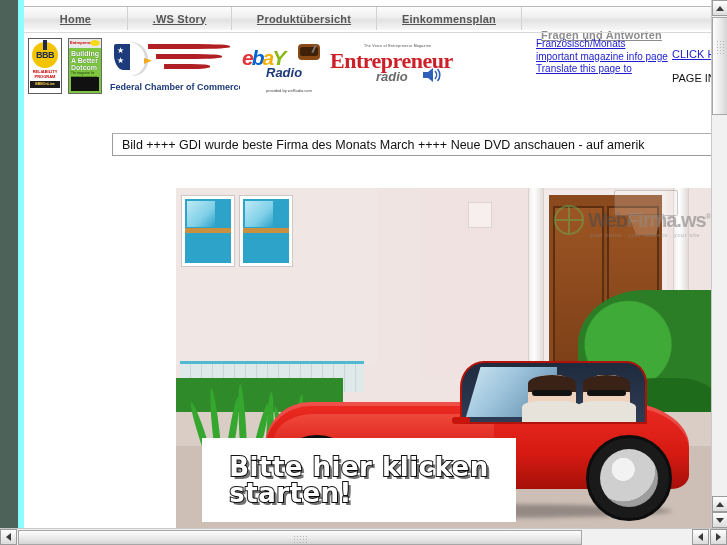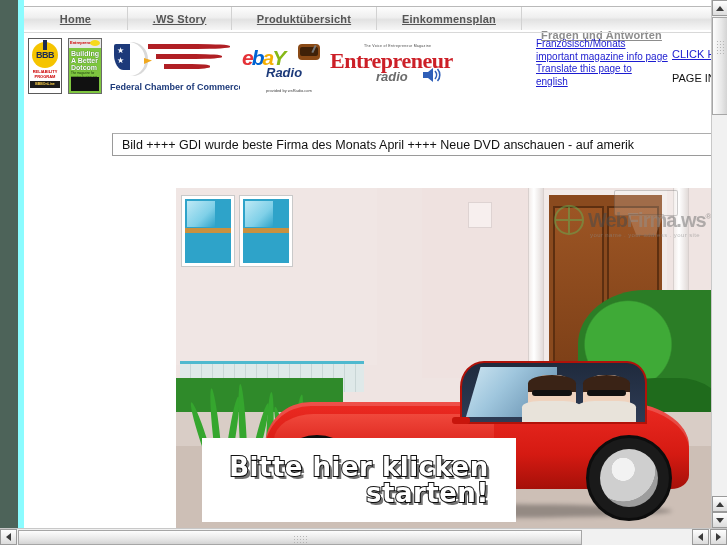--- a/index.html
+++ b/index.html
@@ -355,21 +355,21 @@
     background:rgba(255,255,255,0.3);
   }
 
   
   .caption {
     position:absolute; left:26px; bottom:6px; width:314px; height:84px;
     background:#ffffff;
     display:flex; align-items:center; justify-content:center;
   }
   .caption-text {
-    font-size:26px; font-weight:bold; color:#ffffff; text-align:right;
+    font-size:26px; font-weight:bold; color:#ffffff; text-align:left;
     line-height:26px; letter-spacing:0.5px;
     -webkit-text-stroke:2px #141414;
     paint-order:stroke fill;
     text-shadow:3px 3px 0 rgba(0,0,0,0.55);
     font-family:"DejaVu Sans", sans-serif;
   }
 
   
   .vscroll {
     position:absolute; right:0; top:0; width:16px; height:528px;
@@ -520,27 +520,26 @@
           <path d="M13 4 a6 6 0 0 1 0 8" stroke="#2f5fb8" stroke-width="1.6" fill="none"></path>
           <path d="M15.5 2 a9 9 0 0 1 0 12" stroke="#2f5fb8" stroke-width="1.6" fill="none"></path>
         </svg>
       </div>
     </div>
 
     <div class="langs">
       <a>Französisch/Monats</a>
       <a>important magazine info page</a>
       <a>Translate this page to</a>
-      <a>english</a>
     </div>
     <a class="click-here">CLICK HE</a>
     <div class="page-in">PAGE IN N</div>
 
     <div class="ticker">
-      <span>Bild ++++ GDI wurde beste Firma des Monats April ++++ Neue DVD anschauen - auf amerik</span>
+      <span>Bild ++++ GDI wurde beste Firma des Monats March ++++ Neue DVD anschauen - auf amerik</span>
     </div>
 
     <div class="hero">
       <div class="hero-inner">
 
         <div class="facade">
           <div class="wall-left"></div>
 
           <div class="win win1">
               <div class="pane-light"></div>

